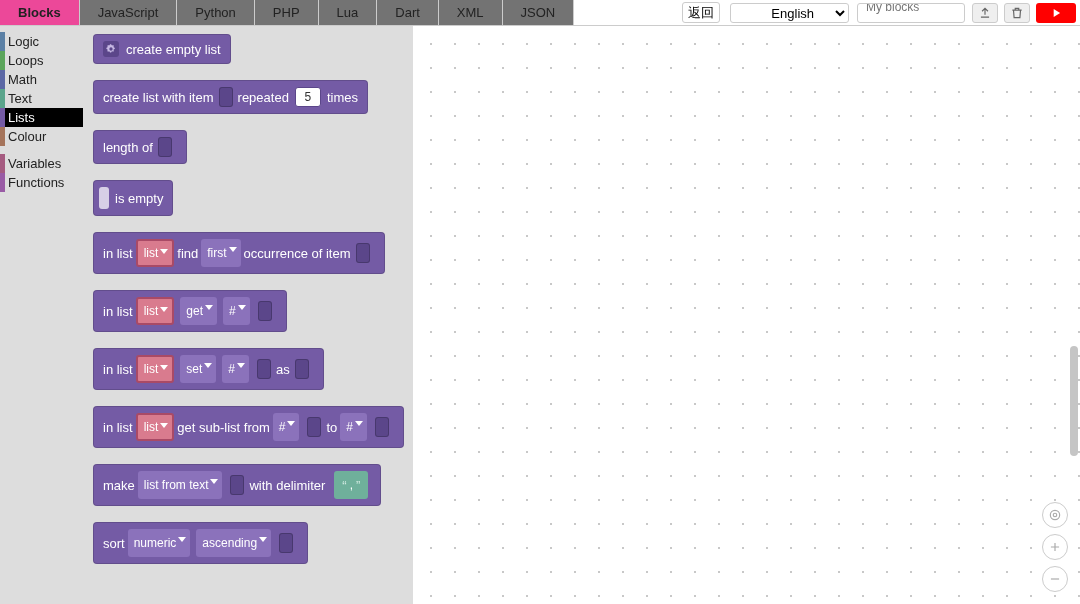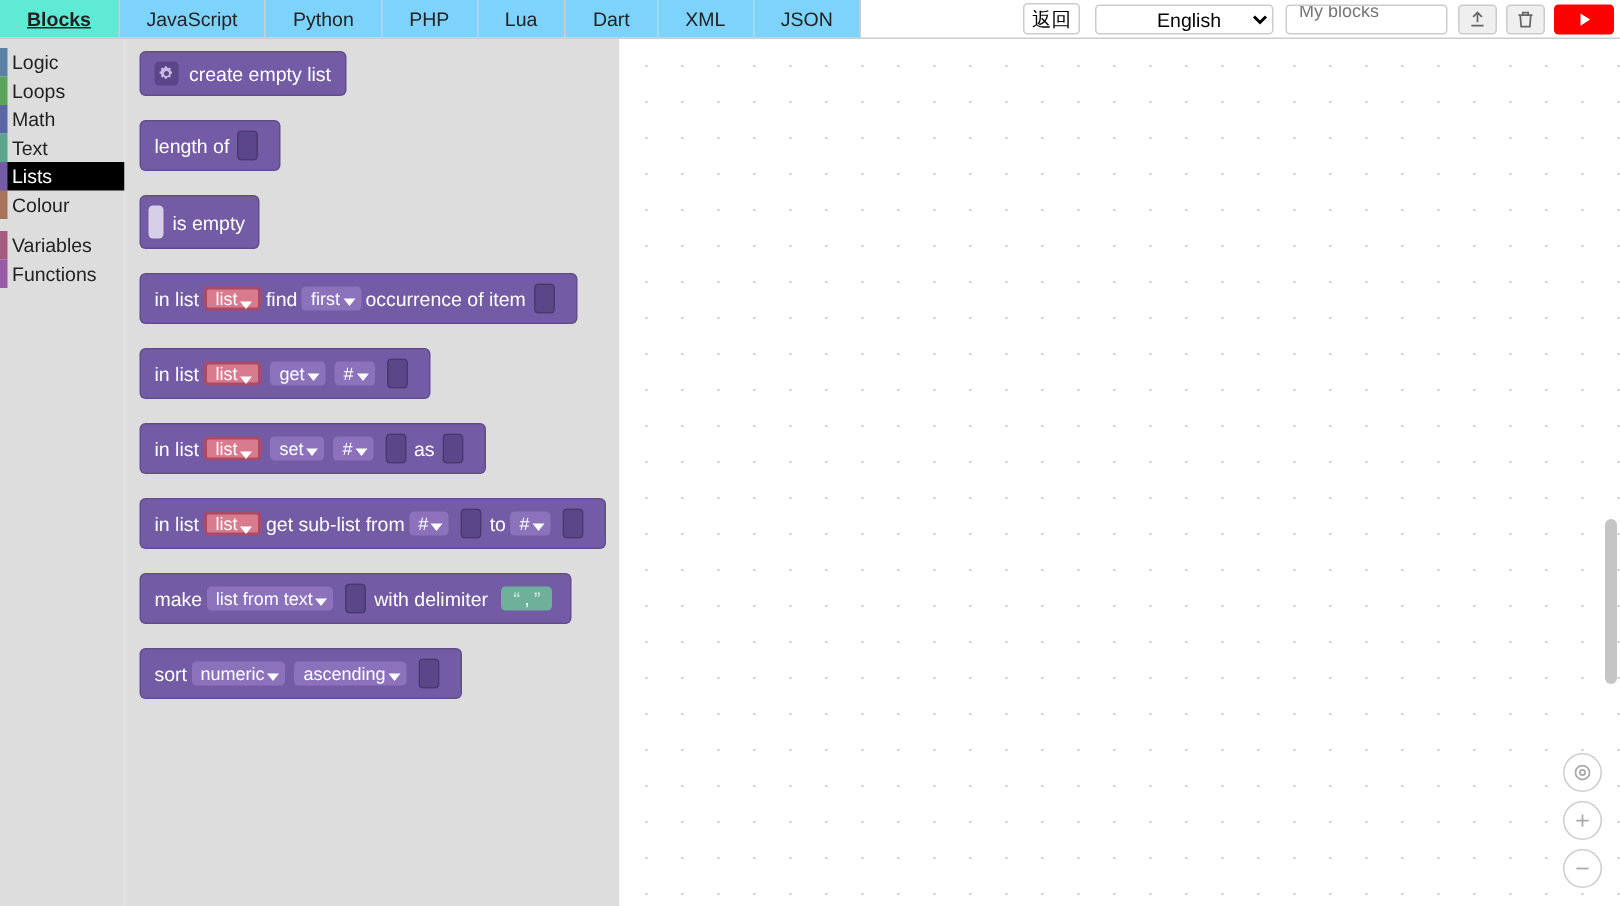--- a/index.html
+++ b/index.html
@@ -1,21 +1,21 @@
 <!DOCTYPE html>
 <html><head>
 <meta charset="utf-8">
 <style>
   * { box-sizing: border-box; margin: 0; padding: 0; font-family: Arial, Helvetica, sans-serif; }
   html, body { width: 1080px; height: 604px; overflow: hidden; background: #fff; }
   
   .topbar { display:flex; align-items:stretch; height:26px; border-bottom:1px solid #ccc; }
   .tab { display:flex; align-items:center; justify-content:center; padding:0 18px; font-size:13px;
-         background:#7dd3fc; border-right:1px solid #ccc; cursor:pointer; color:#222; }
-  .tab.active { background:#5eead4; font-weight:600;text-decoration:underline; }
+         background:#737373; border-right:1px solid #ccc; cursor:pointer; color:#222; }
+  .tab.active { background:#ec4899; font-weight:600; }
   .topbar-spacer { flex:1; }
   .back-btn { display:flex; align-items:center; justify-content:center; padding:0 5px; font-size:13px;
               border:1px solid #ccc; border-radius:3px; margin:2px 6px; cursor:pointer; background:#fff;}
   .lang-select { font-size:13px; height:20px; margin:3px 4px; border:1px solid #ccc; border-radius:3px;
                  padding:0 18px 0 36px; background:#fff; text-align:right; }
   .myblocks { font-size:12px; color:#aaa; border:1px solid #ccc; border-radius:3px; height:20px;
               margin:3px 4px; padding:2px 26px 14px 8px; background:#fff; width:108px; }
   .iconbtn { display:flex; align-items:center; justify-content:center; width:26px; height:20px;
              margin:3px 3px; border:1px solid #ccc; border-radius:3px; background:#efefef; cursor:pointer;}
   .iconbtn svg { width:14px; height:14px; }
@@ -38,21 +38,21 @@
            box-shadow: inset 0 0 0 1px rgba(0,0,0,0.15); cursor:grab; }
   .block.tall { height:60px; align-items:flex-start; padding-top:8px; }
   .gear { width:16px; height:16px; background:#5b468a; border-radius:3px; margin-right:7px;
           display:flex; align-items:center; justify-content:center; }
   .gear svg { width:10px; height:10px; fill:#c7b9e4; }
   .notch-left { width:10px; height:22px; background:#d7cfe6; border-radius:3px; margin-left:-4px; margin-right:6px;}
   .slot { width:14px; height:20px; background:#5b468a; border-radius:3px; margin:0 5px;
           border:1px solid rgba(0,0,0,0.2);}
   .input-num { width:26px; height:20px; background:#fff; color:#333; font-size:12px; text-align:center;
                border-radius:3px; border:1px solid #5b468a; display:inline-flex; align-items:center; justify-content:center; }
-  .dd { height:16px; background:#8b72bb; border-radius:3px; padding:0 14px 0 6px; font-size:12px;
+  .dd { height:28px; background:#8b72bb; border-radius:3px; padding:0 14px 0 6px; font-size:12px;
         display:inline-flex; align-items:center; position:relative; margin:0 3px; color:#fff; }
   .dd::after { content:""; position:absolute; right:4px; top:8px; border-left:4px solid transparent;
                border-right:4px solid transparent; border-top:5px solid #fff; }
   .dd.var { background:#d97b8e; border:2px solid #a94a66; }
   .dd.str { background:#6fb09b; padding:0 8px; }
   .dd.str::before,.dd.str::after{content:"";border:none;}
   .dd.str .q { color:#cfe9e0; font-size:13px; }
   .dd.str .comma { color:#fff; padding:0 3px; }
   .gap { width:6px; }
   
@@ -148,20 +148,31 @@
       <span class="gear">
             <svg viewBox="0 0 24 24">
               <path d="M12 8a4 4 0 100 8 4 4 0 000-8zm9 4l-2 .5-1 2 1 2-2 2-2-1-2 1-.5 2h-3l-.5-2-2-1-2 1-2-2 1-2-1-2-2-.5v-3l2-.5 1-2-1-2 2-2 2 1 2-1 .5-2h3l.5 2 2 1 2-1 2 2-1 2 1 2 2 .5z"></path>
             </svg>
           </span>
       <span>create empty list</span>
     </div>
       </div>
 
 
+    <div class="block-row">
+        <div class="block">
+      <span>create list with item</span>
+      <span class="slot"></span>
+      <span>repeated</span>
+      <span class="gap"></span>
+      <span class="input-num">5</span>
+      <span class="gap"></span>
+      <span>times</span>
+    </div>
+      </div>
 
     <div class="block-row">
         <div class="block">
       <span>length of</span>
       <span class="slot"></span>
     </div>
       </div>
 
     <div class="block-row">
         <div class="block">

